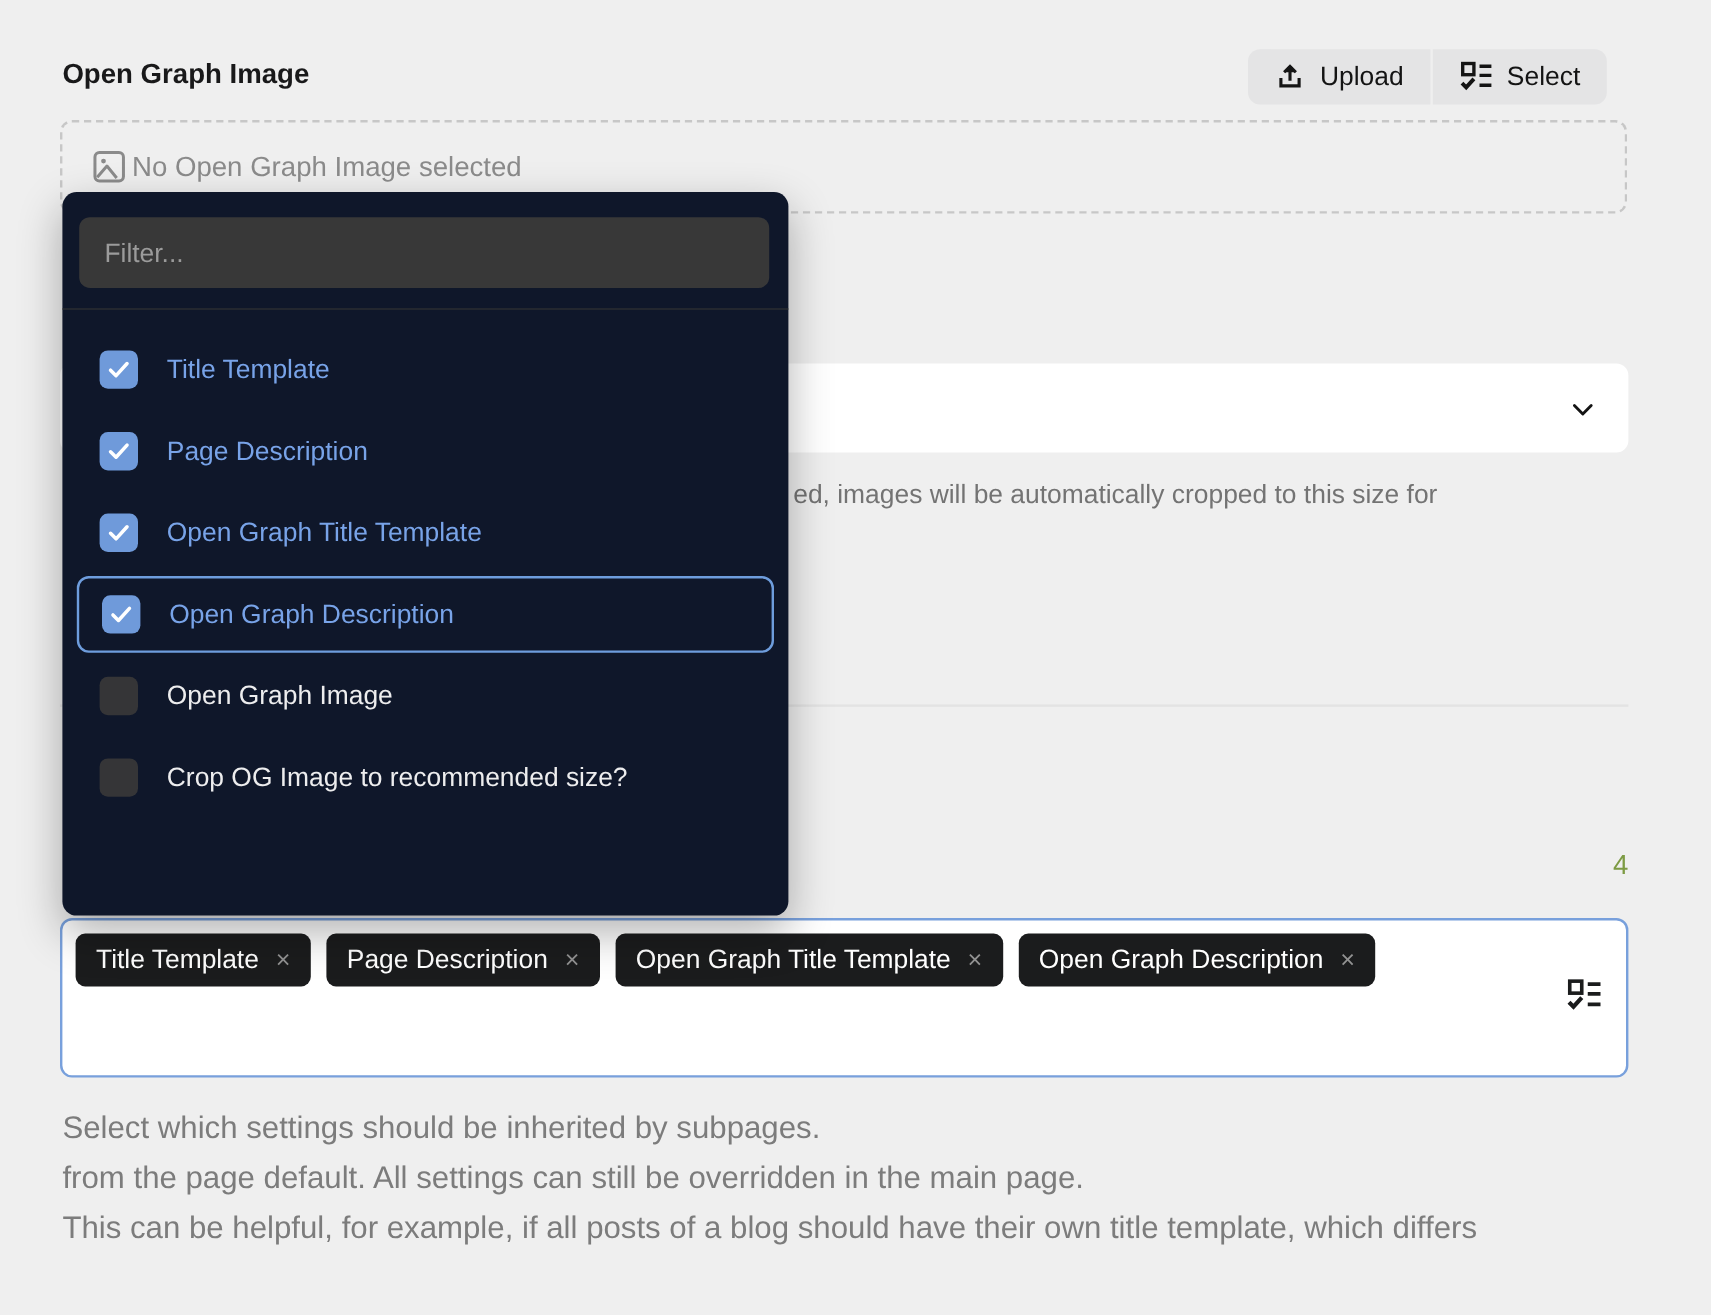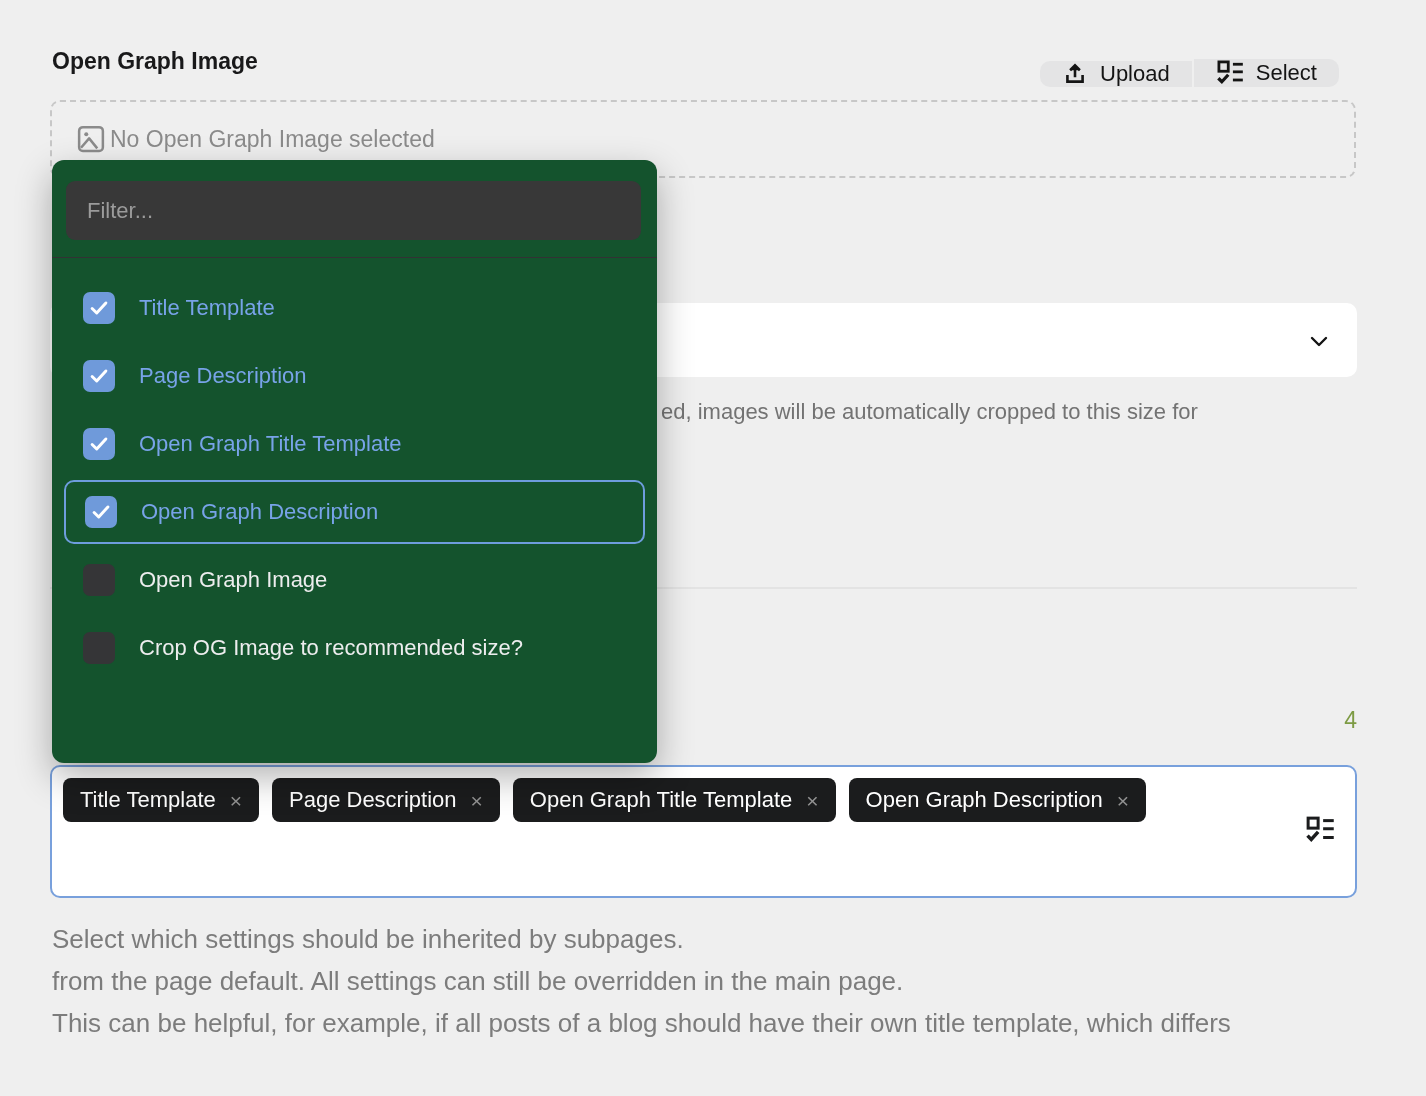--- a/index.html
+++ b/index.html
@@ -13,21 +13,21 @@
   }
   #canvas { position:relative; width:1426px; height:1016px; }
 
   
   .field-label {
     position:absolute; left:52px; top:48px;
     font-size:23px; font-weight:600; color:#19191a;
   }
   .btn-group {
     position:absolute; left:1040px; top:41px;
-    display:flex; gap:2px; height:46px;align-items:flex-end;
+    display:flex; gap:2px; height:46px;
   }
   .btn {
     display:flex; align-items:center; gap:12px;
     background:#e4e4e5; color:#141414;
     font-size:22px; padding:0 22px; border:none; cursor:pointer;
     font-family:"Liberation Sans", sans-serif;
   }
   .btn.left  { border-radius:10px 0 0 10px; }
   .btn.right { border-radius:0 10px 10px 0; }
   .btn svg { display:block; }
@@ -59,21 +59,21 @@
   }
 
   .count-badge {
     position:absolute; top:707px; left:1337px; width:20px;
     font-size:23px; color:#7d9b44; font-weight:500; text-align:right; z-index:1;
   }
 
   
   .dropdown {
     position:absolute; left:52px; top:160px; width:605px; height:603px;
-    background:#14532d; border-radius:12px; z-index:10;
+    background:#0f172a; border-radius:12px; z-index:10;
     box-shadow:0 14px 36px rgba(0,0,0,.30);
   }
   .filter-input {
     position:absolute; left:14px; top:21px; width:575px; height:59px;
     background:#383838; border:none; border-radius:9px;
     padding:0 21px; font-size:22px; color:#e8e8e8;
     font-family:"Liberation Sans", sans-serif; outline:none;
   }
   .filter-input::placeholder { color:#9b9b9b; opacity:1; }
   .panel-divider {

